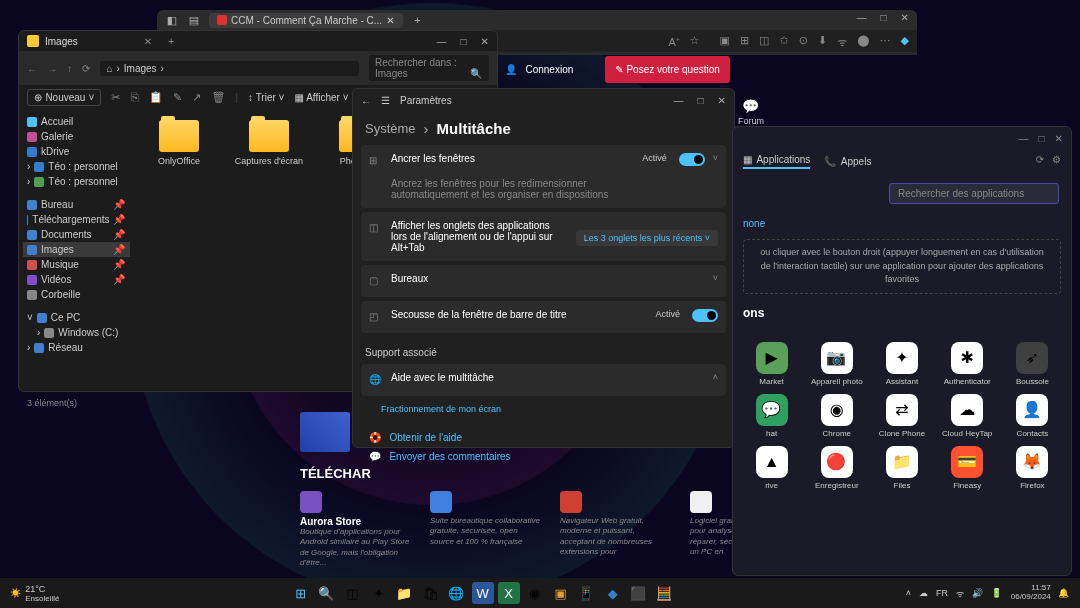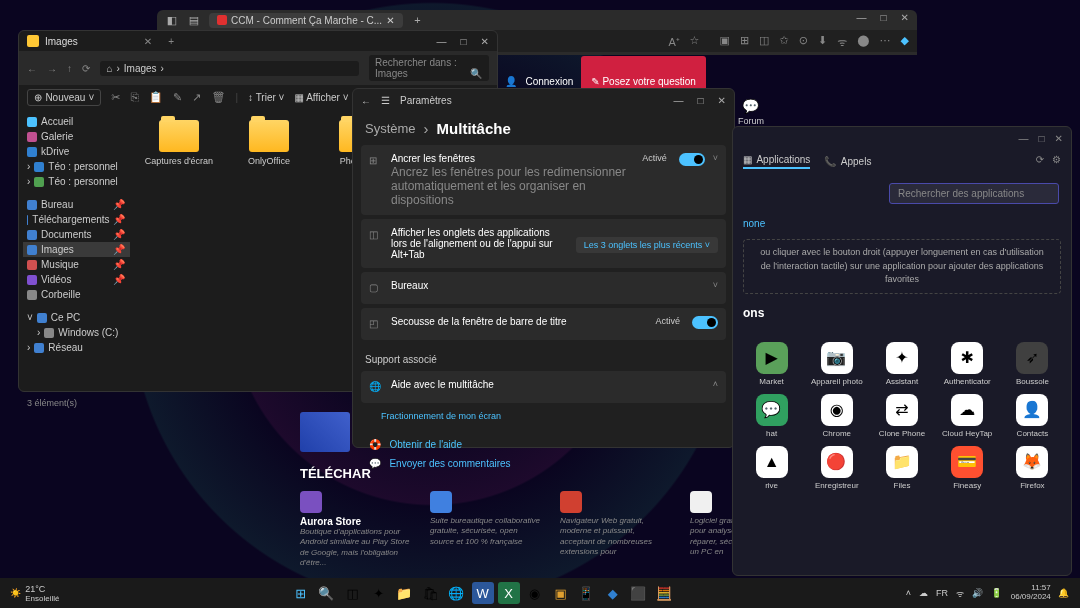--- a/index.html
+++ b/index.html
@@ -49,21 +49,21 @@
 .settings { position: absolute; left: 352px; top: 88px; width: 383px; height: 360px; background: #202020; border: 1px solid #333; border-radius: 6px; }
 .settings-header { display: flex; align-items: center; padding: 6px 8px; gap: 10px; font-size: 10px; color: #ccc; }
 .settings-title { display: flex; align-items: center; gap: 8px; padding: 8px 12px; font-size: 15px; color: #fff; }
 .settings-crumb { color: #aaa; font-size: 13px; }
 .settings-arrow { color: #aaa; }
 .settings-content { padding: 0 8px; font-size: 10px; color: #ccc; }
 .setting-row { display: flex; align-items: flex-start; padding: 8px; background: #2b2b2b; border-radius: 4px; margin-bottom: 4px; gap: 8px; }
 .setting-icon { width: 14px; height: 14px; color: #888; flex-shrink: 0; margin-top: 2px; }
 .setting-text { flex: 1; }
 .setting-label { font-size: 10px; color: #fff; }
-.setting-desc { font-size: 12px; color: #888; margin-top: 1px; }
+.setting-desc { font-size: 10px; color: #888; margin-top: 14px; }
 .setting-state { font-size: 9px; color: #ccc; margin-right: 4px; }
 .toggle { width: 26px; height: 13px; background: #4cc2ff; border-radius: 7px; position: relative; }
 .toggle::after { content: ''; position: absolute; right: 2px; top: 2px; width: 9px; height: 9px; background: #000; border-radius: 50%; }
 .setting-dropdown { background: #383838; padding: 3px 8px; border-radius: 3px; font-size: 9px; color: #4cc2ff; margin-top: 10px; }
 .chevron { color: #888; font-size: 9px; }
 .section-label { padding: 10px 4px 6px; font-size: 10px; color: #ccc; }
 .help-link { padding: 4px 20px; font-size: 9px; color: #4cc2ff; }
 .bottom-link { display: flex; align-items: center; gap: 8px; padding: 4px 8px; font-size: 10px; color: #4cc2ff; }
 
 
@@ -75,21 +75,21 @@
 .phone-search { margin: 10px 12px; padding: 4px 8px; background: #2a2a3a; border: 1px solid #4a4aaa; border-radius: 3px; font-size: 10px; color: #888; width: 170px; margin-left: auto;}
 .phone-hint { padding: 6px 12px; font-size: 9px; color: #aaa; text-align: center; line-height: 1.5; border: 1px dashed #444; margin: 6px 10px; border-radius: 4px;}
 .app-grid { display: grid; grid-template-columns: repeat(5, 1fr); gap: 8px; padding: 16px 10px; }
 .app-item { text-align: center; }
 .app-icon { width: 32px; height: 32px; border-radius: 8px; margin: 0 auto 3px; display: flex; align-items: center; justify-content: center; font-size: 16px; }
 .app-label { font-size: 8px; color: #ccc; }
 
 
 .ccm { position: absolute; left: 290px; top: 408px; width: 640px; height: 170px; color: #ccc; font-size: 9px; }
 .ccm-header { position: absolute; left: 505px; top: 56px; width: 280px; display: flex; align-items: center; gap: 8px; font-size: 10px; color: #fff;}
-.ccm-btn { background: #d02040; padding: 20px 10px; border-radius: 3px; font-size: 10px; }
+.ccm-btn { background: #d02040; padding: 8px 10px; border-radius: 3px; font-size: 10px; margin-left: 24px; }
 .ccm-forum { display: flex; flex-direction: column; align-items: center; gap: 2px; font-size: 9px; color: #ccc;}
 .ccm-title { font-size: 13px; font-weight: bold; color: #fff; padding: 10px 0 4px 10px; }
 .ccm-apps { display: flex; gap: 20px; padding: 6px 10px; }
 .ccm-app { width: 110px; }
 .ccm-app-icon { width: 22px; height: 22px; border-radius: 4px; margin-bottom: 3px; }
 .ccm-app-title { font-size: 10px; color: #fff; font-weight: bold; }
 .ccm-app-desc { font-size: 8px; color: #888; line-height: 1.3; font-style: italic; }
 .ccm-img { width: 50px; height: 40px; background: linear-gradient(45deg, #2040aa, #4060cc); border-radius: 3px; margin: 4px 10px;}
 
 
@@ -276,25 +276,25 @@
           <span>Corbeille</span>
         </div>
       <div class="exp-side-sep"></div>
       <div class="exp-side-item">˅ <span class="exp-side-icon" style="background:#4080d0"></span><span>Ce PC</span></div>
       <div class="exp-side-item" style="padding-left:14px">› <span class="exp-side-icon" style="background:#888"></span><span>Windows (C:)</span></div>
       <div class="exp-side-item">› <span class="exp-side-icon" style="background:#4080d0"></span><span>Réseau</span></div>
     </div>
     <div class="exp-content" id="exp-folders">
         <div class="folder-item">
           <div class="folder-icon"></div>
-          <div class="folder-label">Captures d'écran</div>
+          <div class="folder-label">OnlyOffice</div>
         </div>
         <div class="folder-item">
           <div class="folder-icon"></div>
-          <div class="folder-label">OnlyOffice</div>
+          <div class="folder-label">Captures d'écran</div>
         </div>
         <div class="folder-item">
           <div class="folder-icon"></div>
           <div class="folder-label">Photopea</div>
         </div>
       </div>
   </div>
   <div class="exp-status">3 élément(s)</div>
 </div>
 

